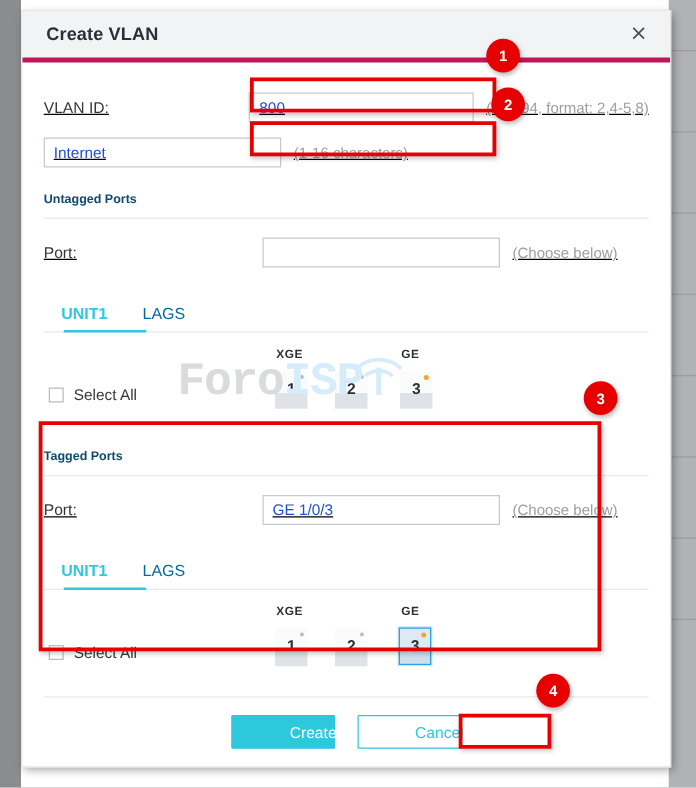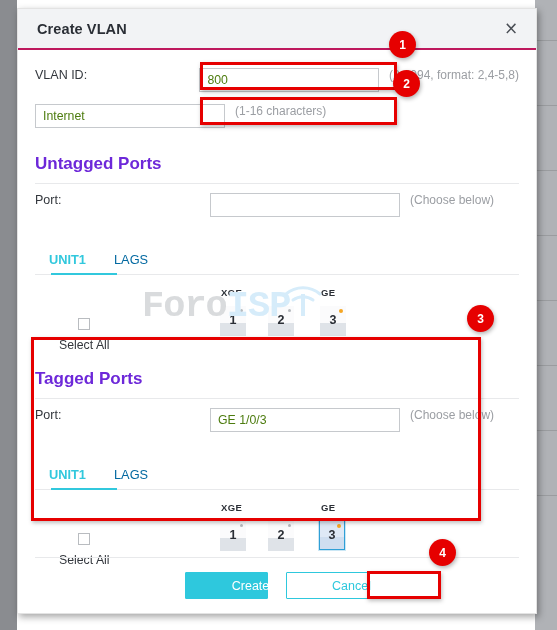--- a/index.html
+++ b/index.html
@@ -34,77 +34,77 @@
     position: absolute;
     left: 17px; top: 8px;
     width: 520px; height: 606px;
     background: #ffffff;
     box-shadow: 2px 3px 7px rgba(0,0,0,.35);
     border: 1px solid #e3e3e3;
   }
   #modal-header {
     height: 41px;
     background: #f2f3f5;
-    border-bottom: 2px solid #be185d;
+    border-bottom: 4px solid #be185d;
     display: flex; align-items: center;
     padding: 0 14px 0 19px;
   }
   #modal-title {
     font-size: 14.5px; font-weight: bold; color: #2b2f36;
     letter-spacing: .1px;
   }
   #close-btn {
     margin-left: auto;
     width: 22px; height: 22px;
     display: flex; align-items: center; justify-content: center;
     color: #4a4e55; font-size: 17px; line-height: 1;
     cursor: pointer; font-family: "DejaVu Sans", sans-serif;
   }
 
   #modal-body { padding: 0 17px; position: relative; height: 564px; }
 
-  .form-row { display: flex; height: 36px; }
+  .form-row { display: flex; align-items: center; height: 36px; text-decoration: underline; }
   .form-row.r1 { margin-top: 18px; }
   .form-label {
     width: 175px; font-size: 12.5px; color: #33373d;
   }
   .field {
     width: 190px; height: 24px;
     border: 1px solid #c6c9cd; background: #fff;
-    font-size: 12.3px; color: #4d7c0f;
+    font-size: 12.3px; color: #1d4ed8;
     padding: 0 7px;
     display: flex; align-items: center;
     font-family: "Liberation Sans", sans-serif;
   }
   .hint { font-size: 12px; color: #9b9ea3; margin-left: 10px; white-space: nowrap; }
 
   .section-title {
-    font-size: 17px; font-weight: bold; color: #6d28d9;
+    font-size: 10px; font-weight: bold; color: #0c4a6e;
     padding-top: 14px; padding-bottom: 9px;
   }
   .hr { height: 1px; background: #e8e9eb; }
 
   
   .tabs { display: flex; align-items: flex-end; height: 34px; margin-top: 12px; position: relative; }
   .tab {
     font-size: 12.8px; color: #0369a1; padding: 0 14px 8px 14px; cursor: pointer;
   }
   .tab.active { color: #31c8dd; font-weight: bold; }
   .tabs-underline { position: absolute; left: 0; right: 0; bottom: 0; height: 1px; background: #e8e9eb; }
   .tab-active-bar { position: absolute; left: 16px; bottom: 0; width: 66px; height: 2px; background: #31c8dd; }
 
   
   .portmap { position: relative; height: 62px; }
   .port-group-label {
     position: absolute; font-size: 9.5px; font-weight: bold; color: #2b2f36;
     letter-spacing: .4px;
   }
   .selectall {
-    position: absolute; left: 24px; top: 31px;
-    display: flex; align-items: center; gap: 8px; flex-direction: column;
+    position: absolute; left: 4px; top: 31px;
+    display: flex; align-items: center; gap: 8px;
   }
   .cb {
     width: 12px; height: 12px; border: 1px solid #b9bcc0; background: #fff;
   }
   .selectall span { font-size: 12.3px; color: #33373d; }
 
   .port {
     position: absolute; width: 26px; height: 30px;
     background: linear-gradient(to bottom, #fbfbfc 0 58%, #dfe3e8 58% 100%);
     display: flex; align-items: flex-start; justify-content: center;

